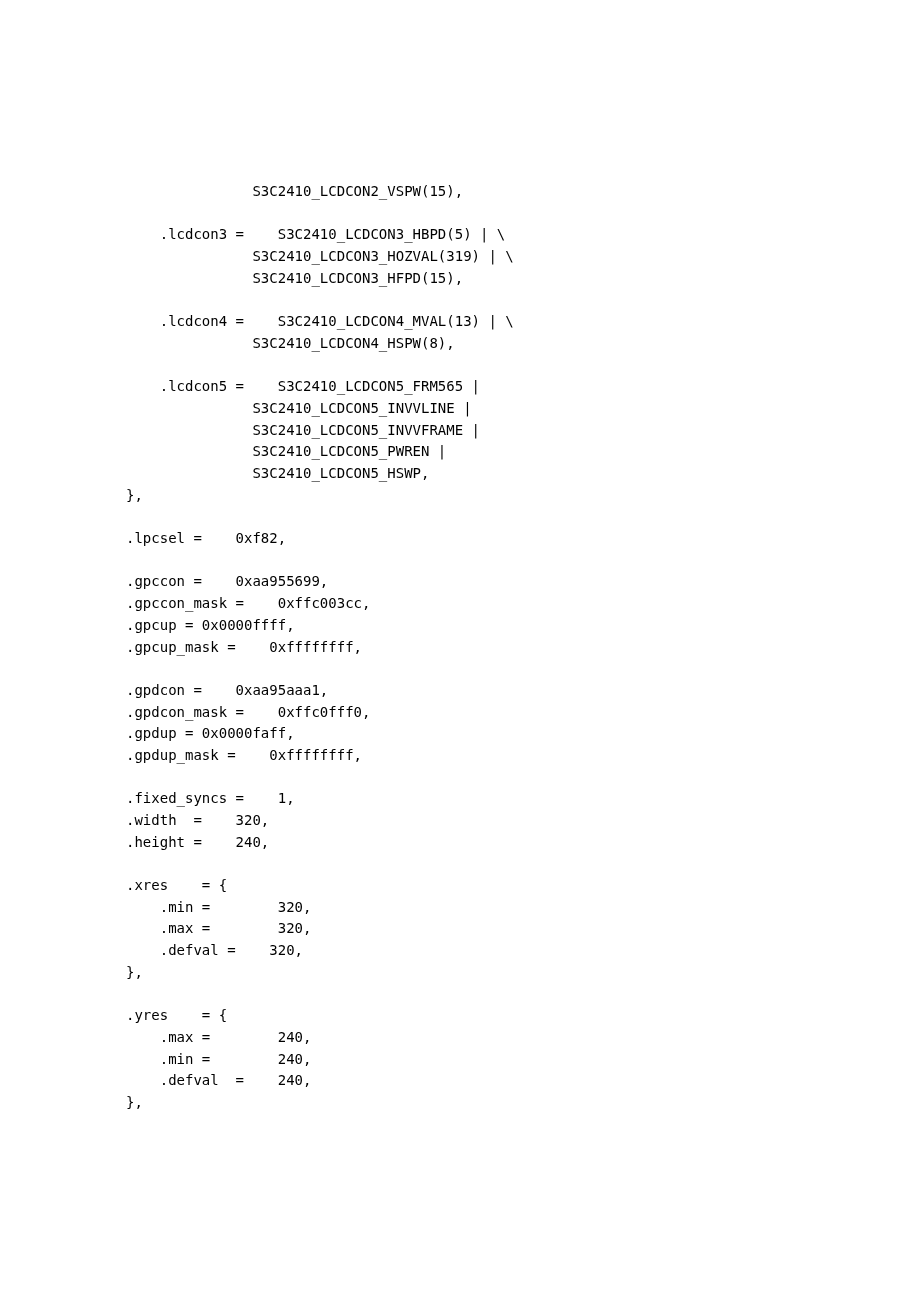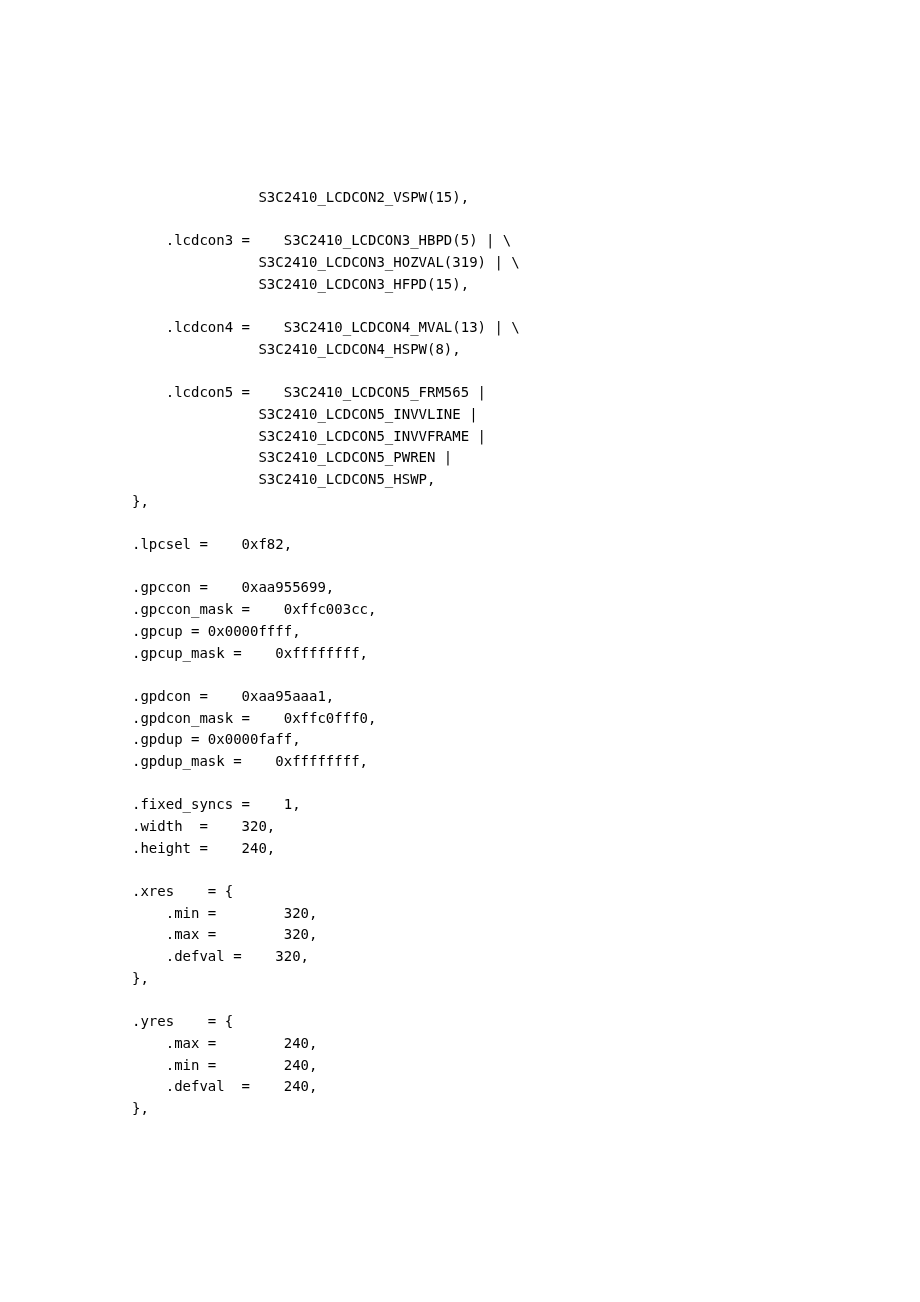--- a/index.html
+++ b/index.html
@@ -12,21 +12,21 @@
     min-height: 1302px;
     font-family: "Courier New", Courier, monospace;
     font-size: 14px;
     color: #000;
     line-height: 1.55;
     padding: 110px 40px 40px 120px;
     box-sizing: border-box;
     white-space: pre;
   }
   .code-block {
-    margin: 12px;
+    margin: 6px;
   }
 </style>
 </head>
 <body>
 
 
 <pre class="code-block">               S3C2410_LCDCON2_VSPW(15),
 
     .lcdcon3 =    S3C2410_LCDCON3_HBPD(5) | \
                S3C2410_LCDCON3_HOZVAL(319) | \

